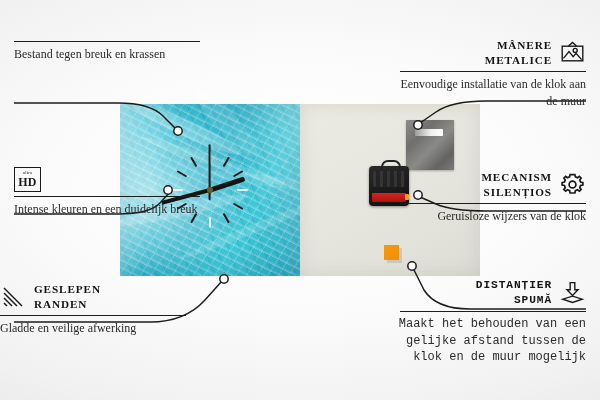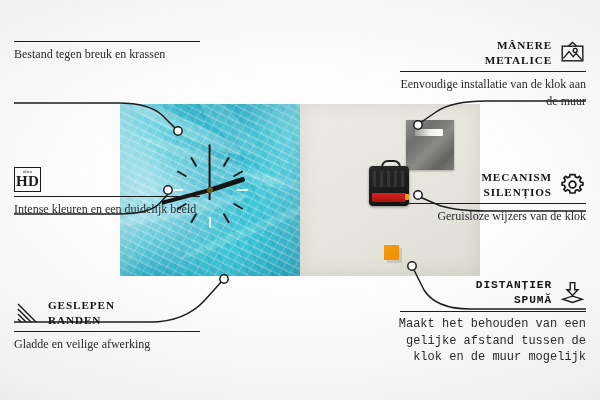--- a/index.html
+++ b/index.html
@@ -92,32 +92,32 @@
   .title{
     font-size:11.2px;font-weight:bold;letter-spacing:.9px;color:#141414;
     line-height:1.32;text-transform:uppercase;
   }
   .callout.right .title{text-align:right;}
   .rule{height:1.4px;background:#1d1d1d;margin:3px 0 4px;width:100%;}
   .desc{font-size:12px;line-height:1.38;color:#2a2a2a;}
   .callout.right .desc{text-align:right;}
   #c-glass{left:14px;top:38px;}
   #c-print{left:14px;top:166px;}
-  #c-edges{left:14px;top:282px;margin-top:16px;}
+  #c-edges{left:0;top:282px;}
   #c-hooks{left:400px;top:38px;width:186px;}
   #c-mech{left:400px;top:170px;width:186px;}
   #c-spacer{left:400px;top:278px;width:186px;font-family:Liberation Mono, monospace;}
   #c-spacer .desc{width:200px;margin-left:-14px;}
   #lines{position:absolute;left:0;top:0;width:600px;height:400px;pointer-events:none;}
   .ultra-hd{
     width:25px;height:23px;border:1.6px solid #1a1a1a;display:flex;flex-direction:column;
     align-items:center;justify-content:center;line-height:1;
   }
   .ultra-hd .u{font-size:4.6px;letter-spacing:.2px;}
-  .ultra-hd .hd{font-size:15px;font-weight:bold;letter-spacing:.3px;}
+  .ultra-hd .hd{font-size:12px;font-weight:bold;letter-spacing:.3px;}
 </style>
 </head>
 <body>
 
 <div id="stage">
 
   <div id="product">
 
     <div class="panel" id="clock-face">
       <div class="feather" style="left:4%;top:10%;width:120px;height:16px;transform:rotate(24deg);opacity:.55;"></div>
@@ -214,21 +214,21 @@
   <div class="callout left" id="c-print">
     <div class="head">
       <span class="ico">
         <span class="ultra-hd">
             <span class="u">ultra</span>
             <span class="hd">HD</span>
           </span>
       </span>
     </div>
     <div class="rule"></div>
-    <div class="desc">Intense kleuren en een duidelijk beeld</div>
+    <div class="desc">Intense kleuren en een duidelijk breuk</div>
   </div>
 
   <div class="callout left" id="c-edges">
     <div class="head">
       <span class="ico">
         <svg width="24" height="22" viewBox="0 0 24 22">
             <g stroke="#1a1a1a" stroke-width="1.5" fill="none">
           <path d="M2 2 L20 20"></path>
               <path d="M2 7 L15 20"></path>
               <path d="M2 12 L10 20"></path>

